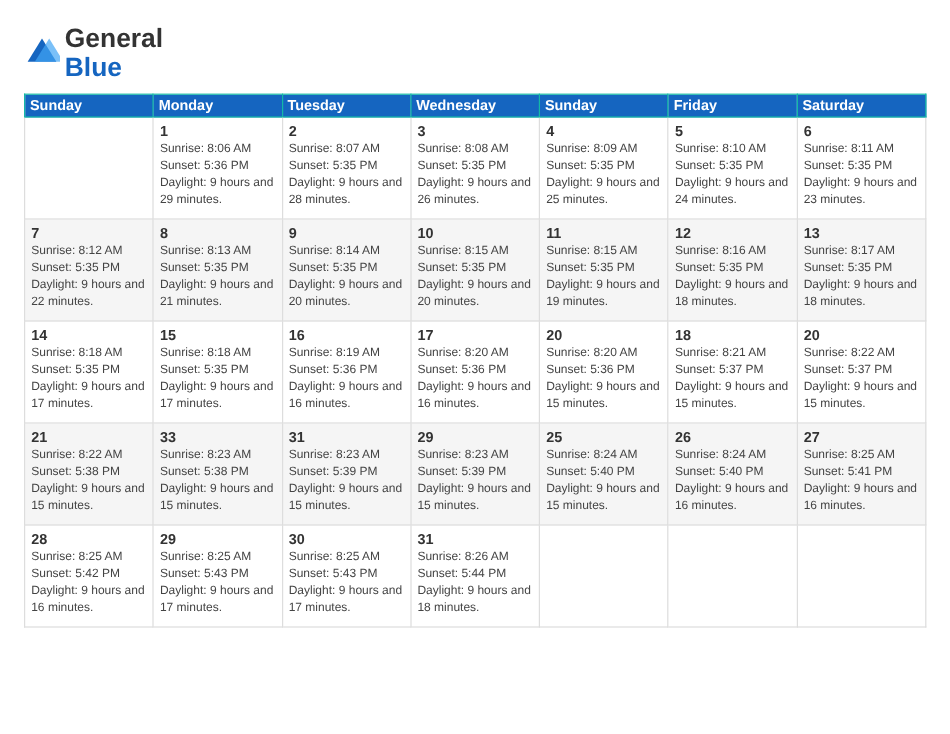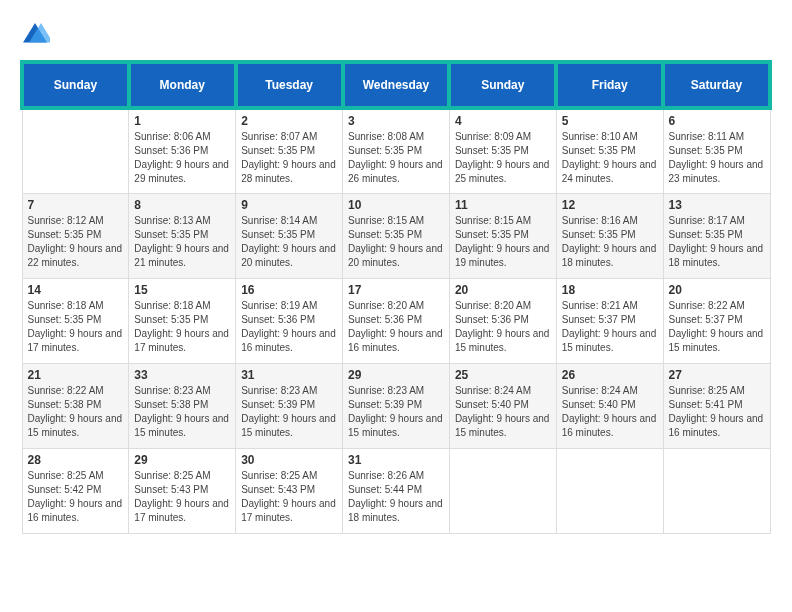--- a/index.html
+++ b/index.html
@@ -45,25 +45,25 @@
       color: #555;
     }
     table {
       width: 100%;
       border-collapse: collapse;
       font-size: 11px;
     }
     thead tr th {
       background-color: #1565c0;
       color: #fff;
-      padding: 14px 4px;
-      text-align: center;
+      padding: 2px 4px;
+      text-align: left;
       font-size: 12px;
       font-weight: bold;
-      border: 4px solid #14b8a6;
+      border: 1px solid #14b8a6;
     }
     tbody tr td {
       border: 1px solid #ddd;
       vertical-align: top;
       padding: 4px 5px;
       min-height: 80px;
       height: 85px;
       color: #333;
       width: calc(100% / 7);
     }
@@ -88,20 +88,23 @@
   </style>
 </head>
 <body>
 
 <div class="header">
   <div class="logo">
     <svg class="logo-icon" viewBox="0 0 40 40">
       <polygon points="20,4 36,30 4,30" fill="#1565c0"></polygon>
       <polygon points="28,4 44,30 12,30" fill="#42a5f5" opacity="0.7"></polygon>
     </svg>
+    <div class="logo-text">
+      General<br><span class="blue">Blue</span>
+    </div>
   </div>
   <div class="title-block">
     <div class="month-title"></div>
     <div class="subtitle"></div>
   </div>
 </div>
 
 <table>
   <thead>
     <tr>

